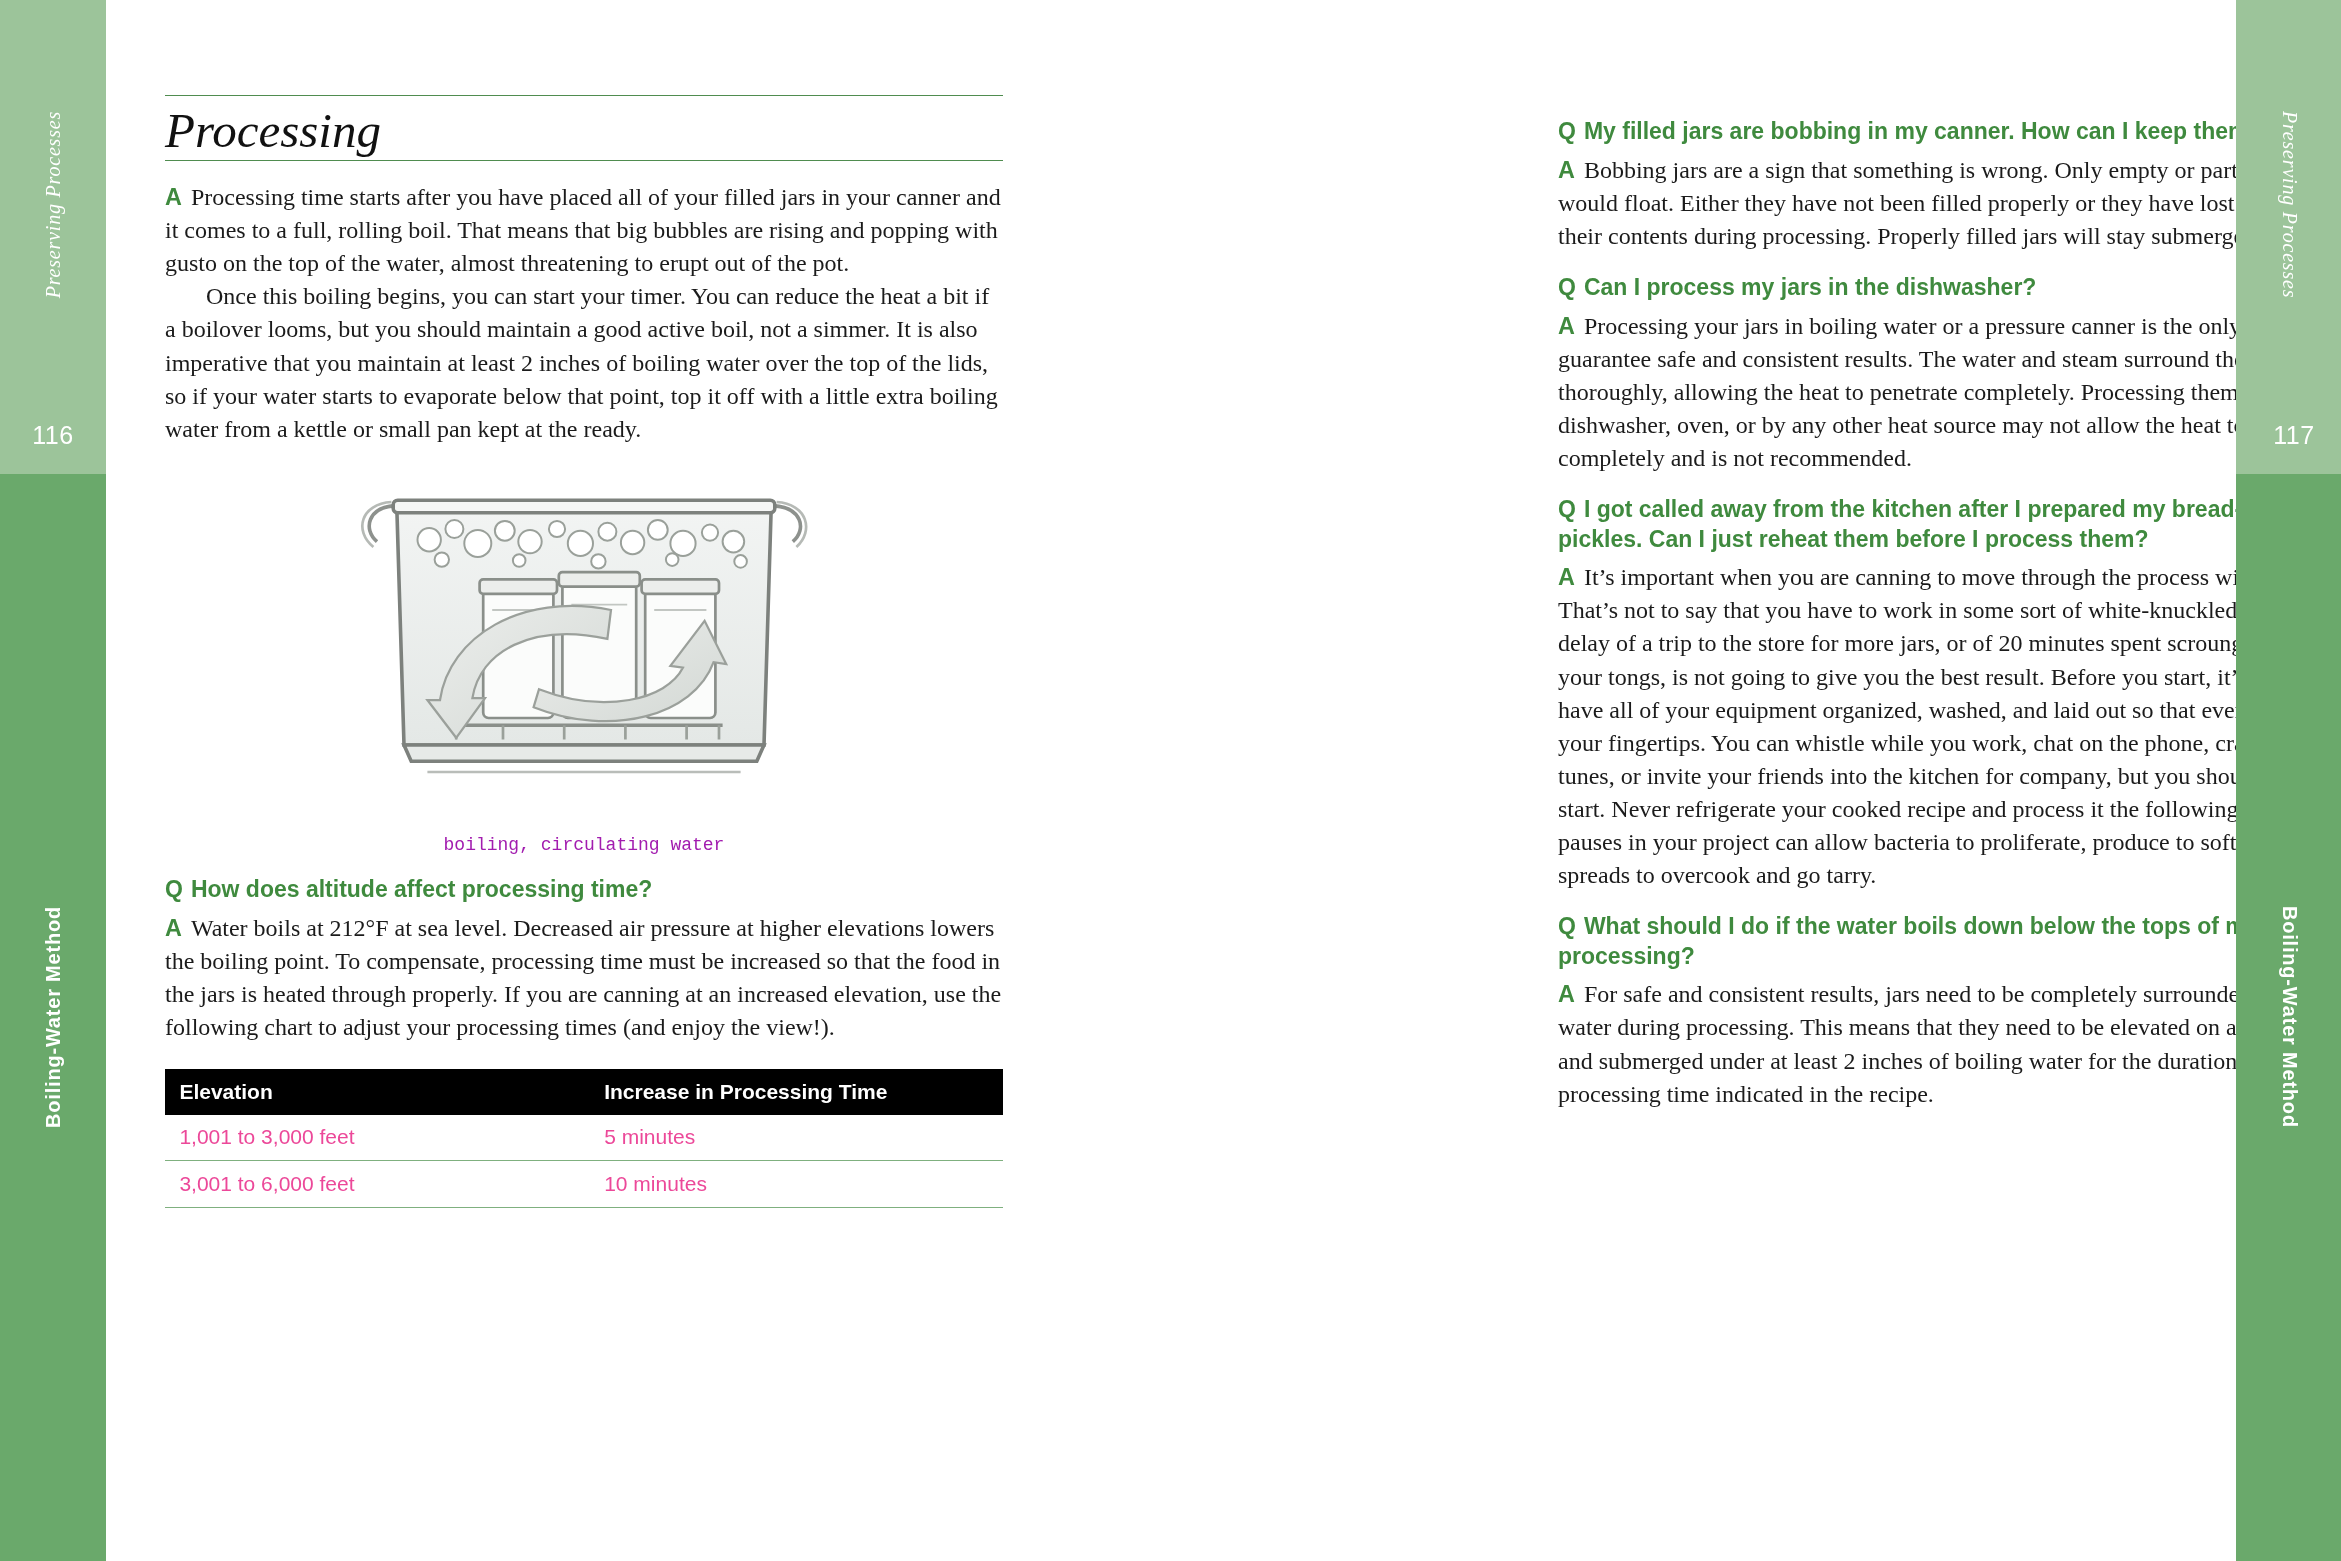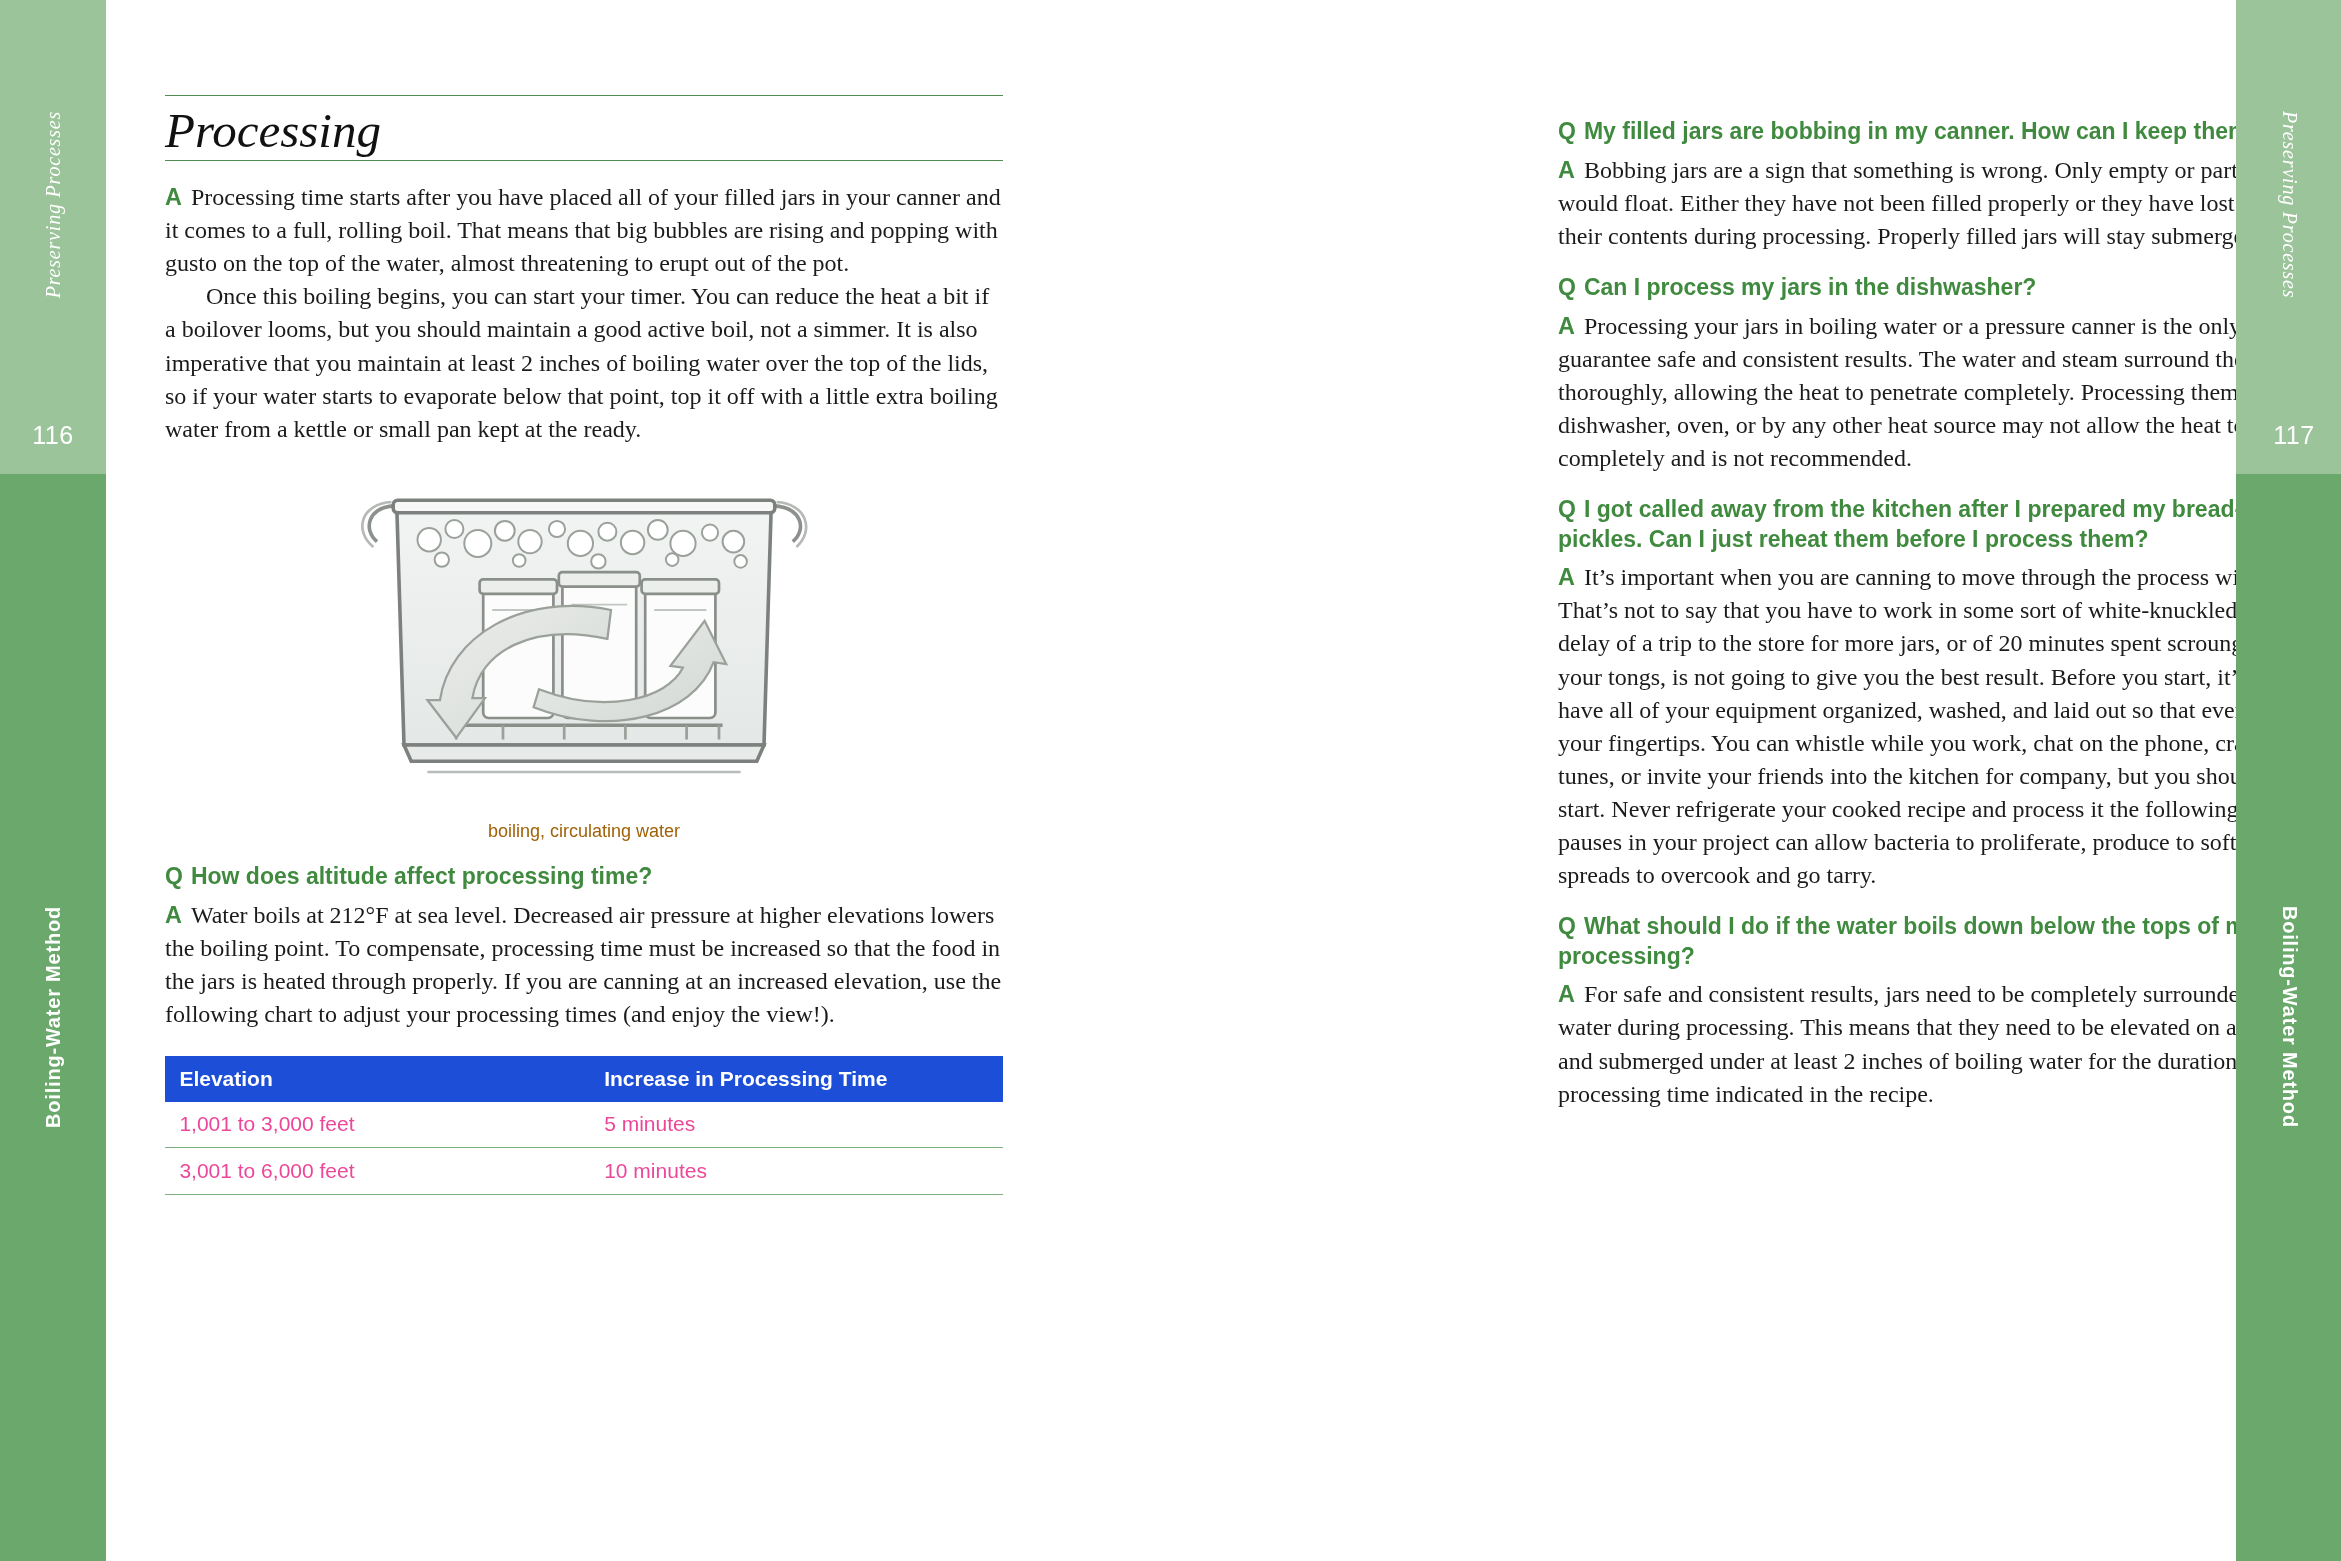--- a/index.html
+++ b/index.html
@@ -143,36 +143,36 @@
   .figure {
     margin: 29px 0 3.6px 0;
     text-align: center;
   }
   .figure-box {
     width: 486px;
     margin: 0 auto;
     position: relative;
   }
   .figure-caption {
-    font-family: Liberation Sans, sans-serif;
+    font-family: Liberation Mono, monospace;
     font-size: 18px;
-    color: #a16207;
-    margin-top: 9px;
+    color: #a21caf;
+    margin-top: 23px;
     text-align: center;
   }
 
   
   table.elev {
     border-collapse: collapse;
     width: 838px;
     margin-top: 25px;
     font-family: "Liberation Sans", sans-serif;
   }
   table.elev thead th {
-    background: #1d4ed8;
+    background: #000000;
     color: #ffffff;
     font-size: 21px;
     font-weight: bold;
     text-align: left;
     padding: 10.8px 14.4px;
   }
   table.elev tbody td {
     font-size: 21px;
     color: #ec4899;
     padding: 10.8px 14.4px;

